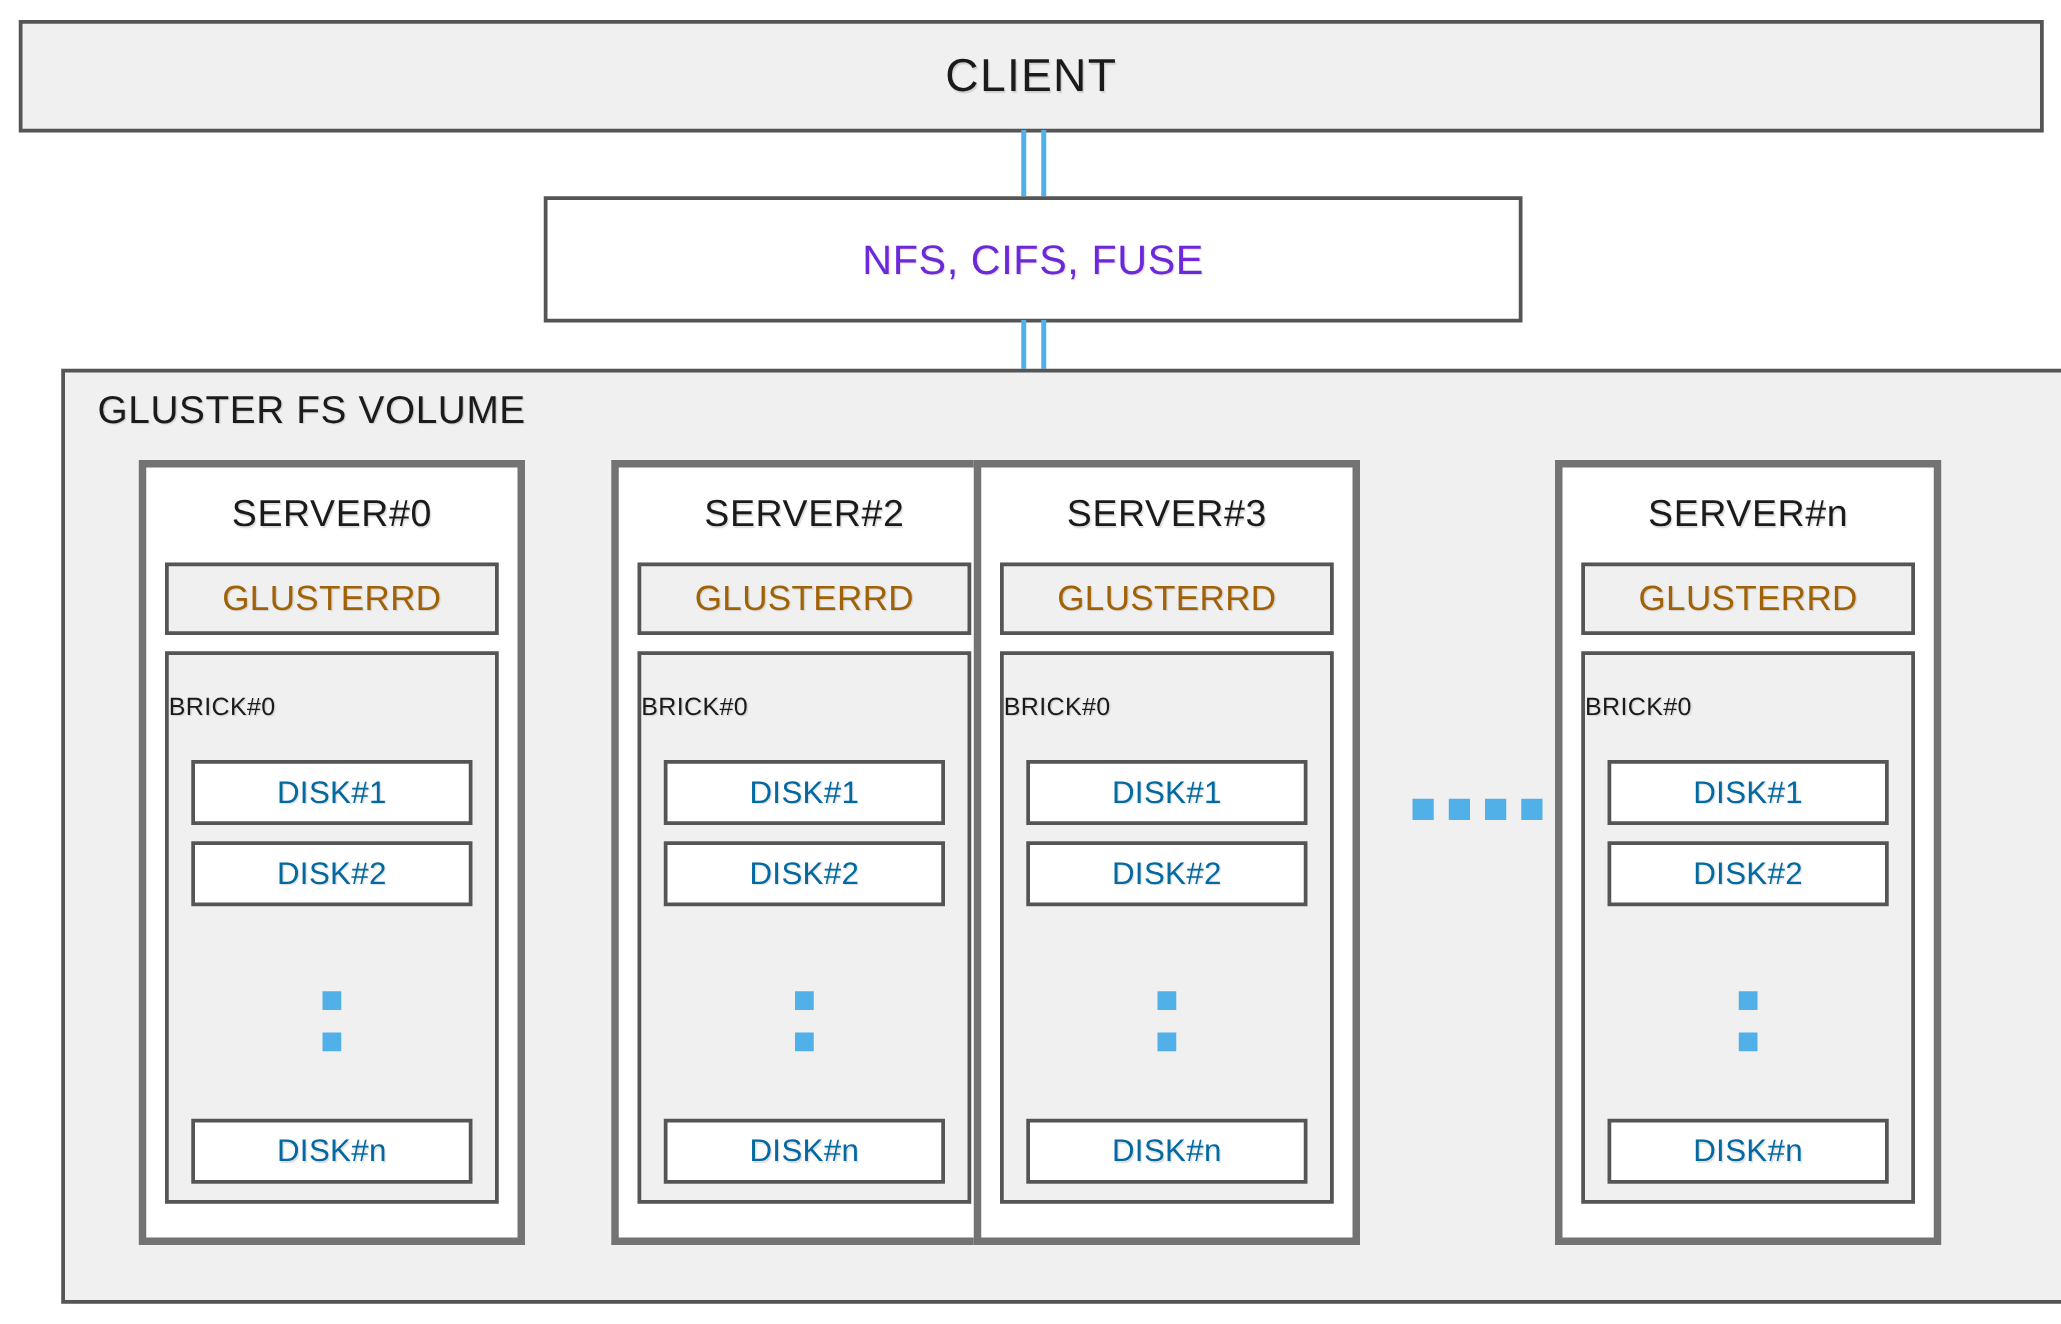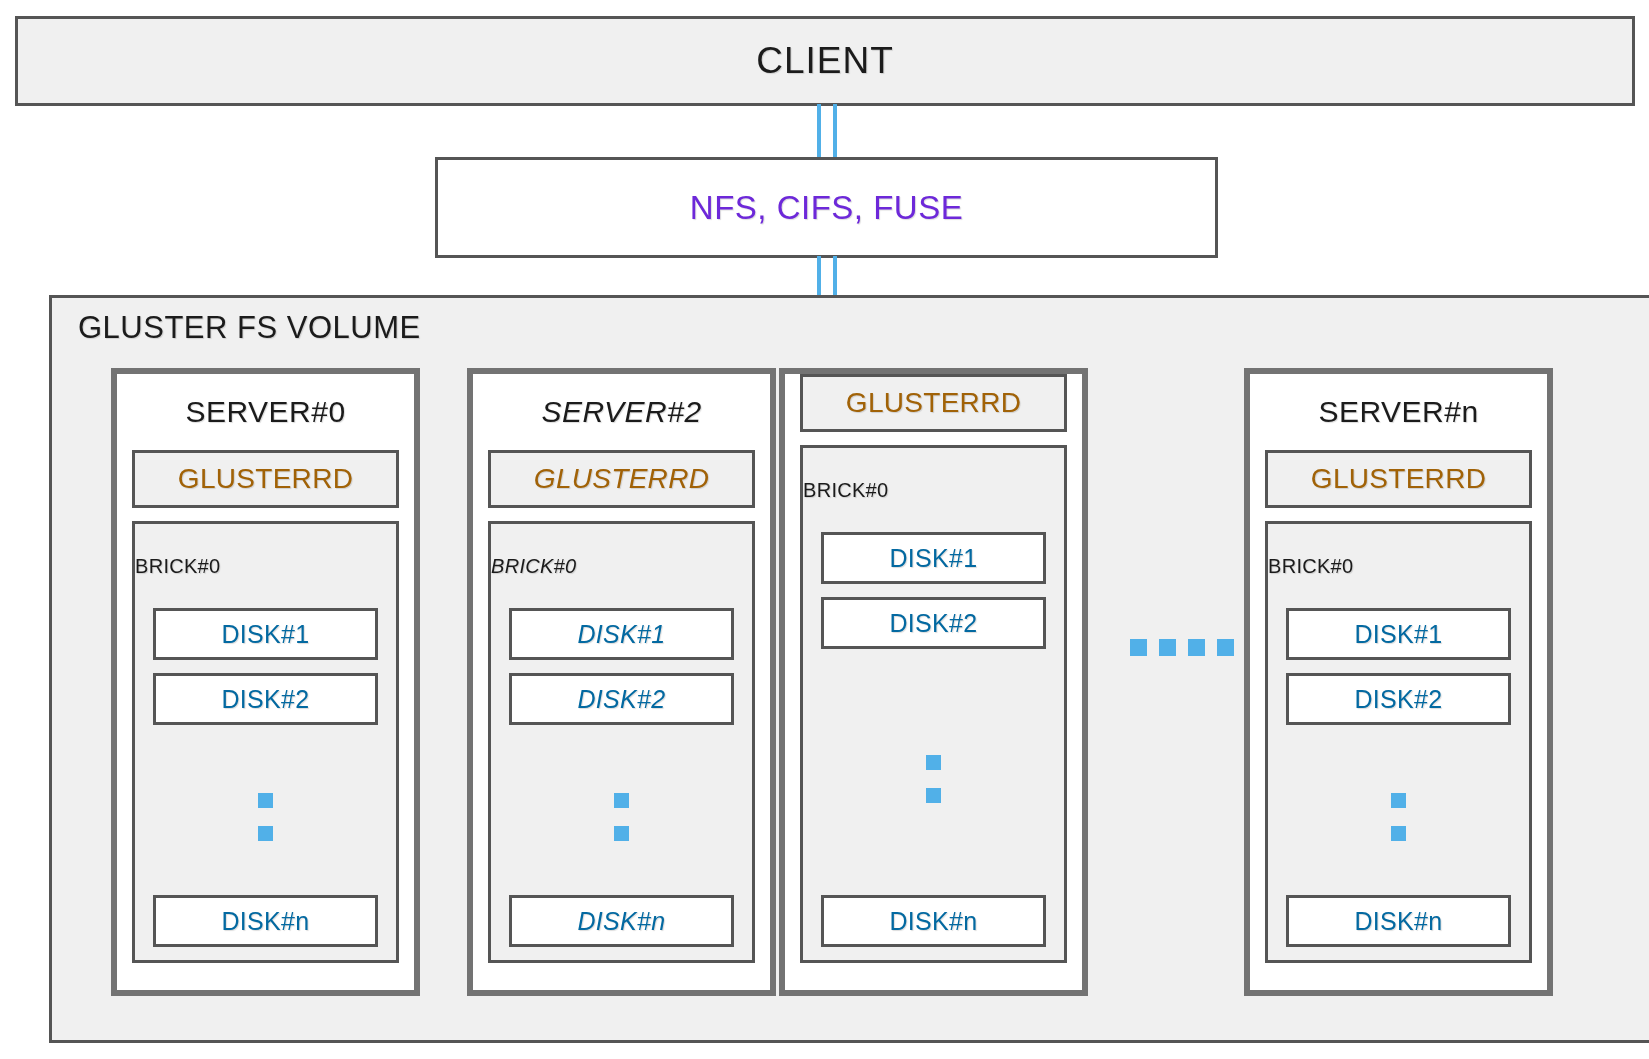--- a/index.html
+++ b/index.html
@@ -116,21 +116,21 @@
     top: 70px;
     width: 309px;
     height: 628px;
     border: 6px solid #737373;
     background: #ffffff;
     display: flex;
     flex-direction: column;
     align-items: stretch;
   }
   .server-col[data-col="0"] { left: 59px; }
-  .server-col[data-col="1"] { left: 415px; font-style: italic; }
+  .server-col[data-col="1"] { left: 437px; }
   .server-col[data-col="2"] { left: 727px; }
   .server-col[data-col="3"] { left: 1192px; }
 
   .server-title {
     height: 76px;
     line-height: 76px;
     text-align: center;
     font-size: 30px;
     letter-spacing: 0.5px;
     color: #1b1b1b;
@@ -292,20 +292,21 @@
           <span class="dot"></span>
           <span class="dot"></span>
         </div>
         <div class="disk-box">
           <span class="disk-label">DISK#n</span>
         </div>
       </div>
     </div>
 
     <div class="server-col" data-col="2">
+      <div class="server-title">SERVER#3</div>
       <div class="glusterrd-box">
         <span class="glusterrd-label">GLUSTERRD</span>
       </div>
       <div class="brick-box">
         <div class="brick-title">BRICK#0</div>
         <div class="disk-box">
           <span class="disk-label">DISK#1</span>
         </div>
         <div class="disk-box">
           <span class="disk-label">DISK#2</span>

